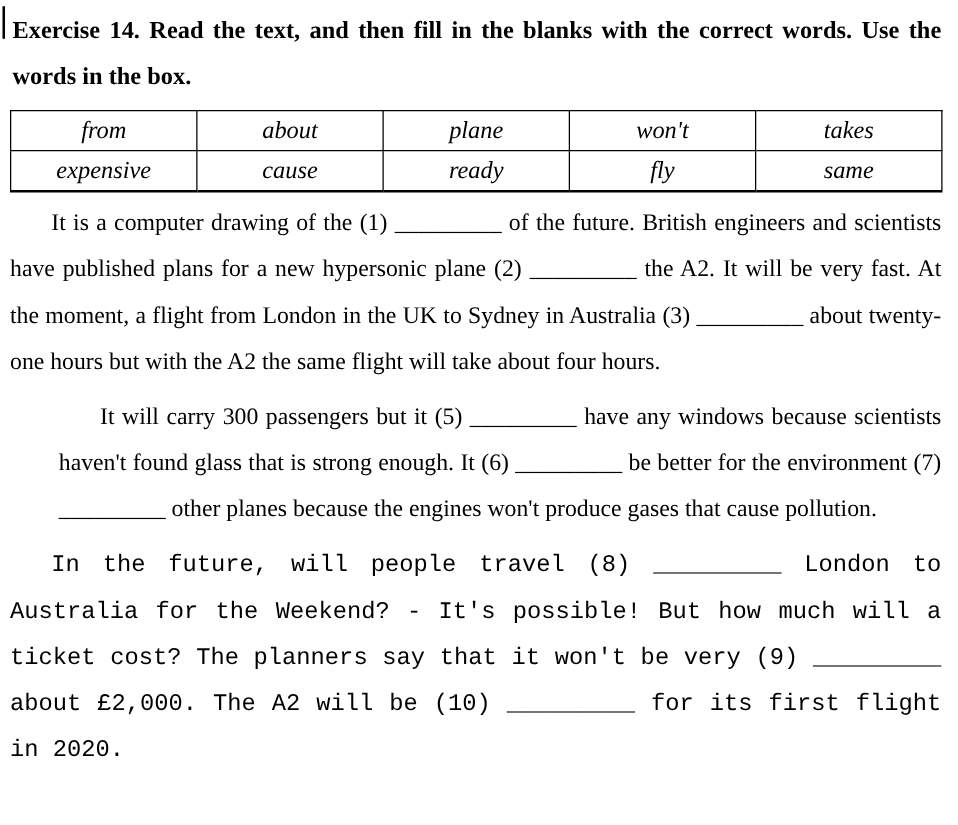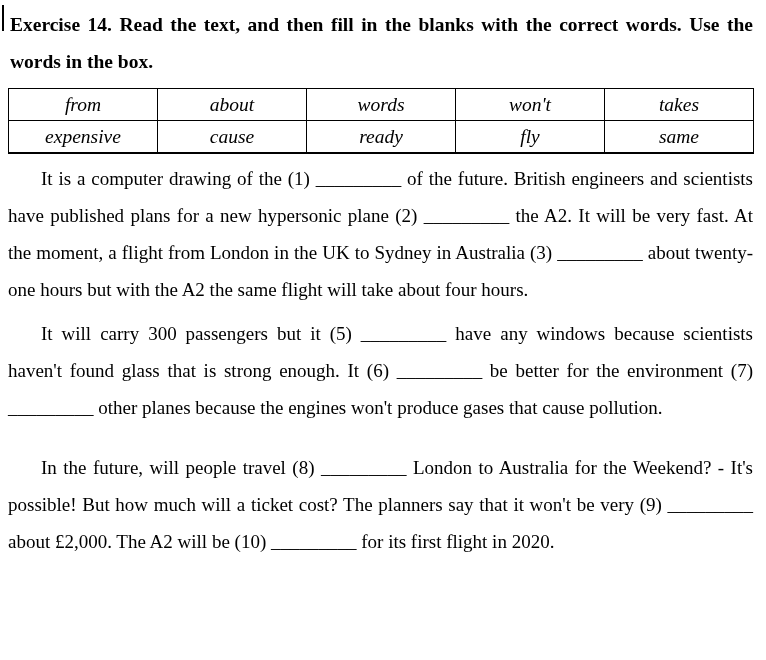--- a/index.html
+++ b/index.html
@@ -57,38 +57,38 @@
   }
   p.para {
     margin: 0;
     font-size: 19px;
     line-height: 37px;
     text-align: justify;
     text-indent: 33px;
   }
   p.para-1 { margin-top: 6px; }
   p.para-2 { margin-top: 6px; }
-  p.para-3 { margin-top: 7px; }
-  p.para-4 { margin-top: 23px; }
+  p.para-3 { margin-top: 7px; margin-left: 39px; }
+  p.para-4 { margin-top: 8px; font-family: Liberation Mono, monospace; }
 </style>
 </head>
 <body>
 
 <div class="page">
 
   <div class="caret"></div>
 
   <p class="title">Exercise 14. Read the text, and then fill in the blanks with the correct words. Use the words in the box.</p>
 
   <table class="wordbox">
     <tbody>
       <tr>
         <td>from</td>
         <td>about</td>
-        <td>words</td>
+        <td>plane</td>
         <td>won't</td>
         <td>takes</td>
       </tr>
       <tr>
         <td>expensive</td>
         <td>cause</td>
         <td>ready</td>
         <td>fly</td>
         <td>same</td>
       </tr>

